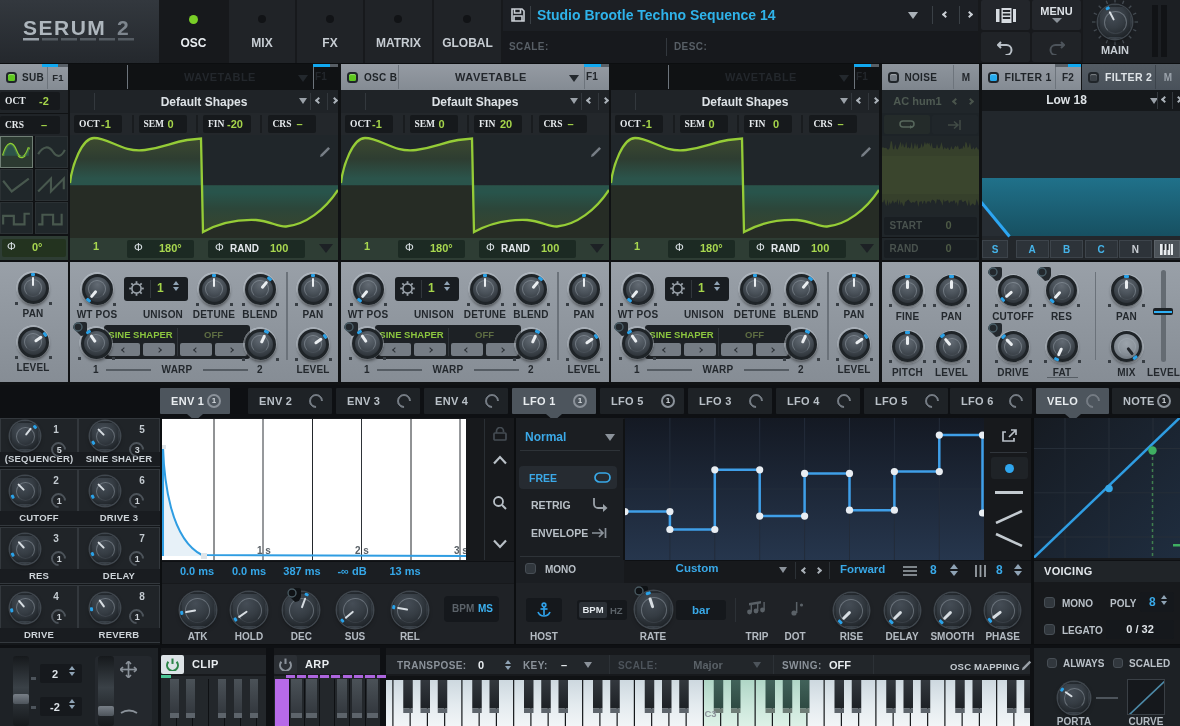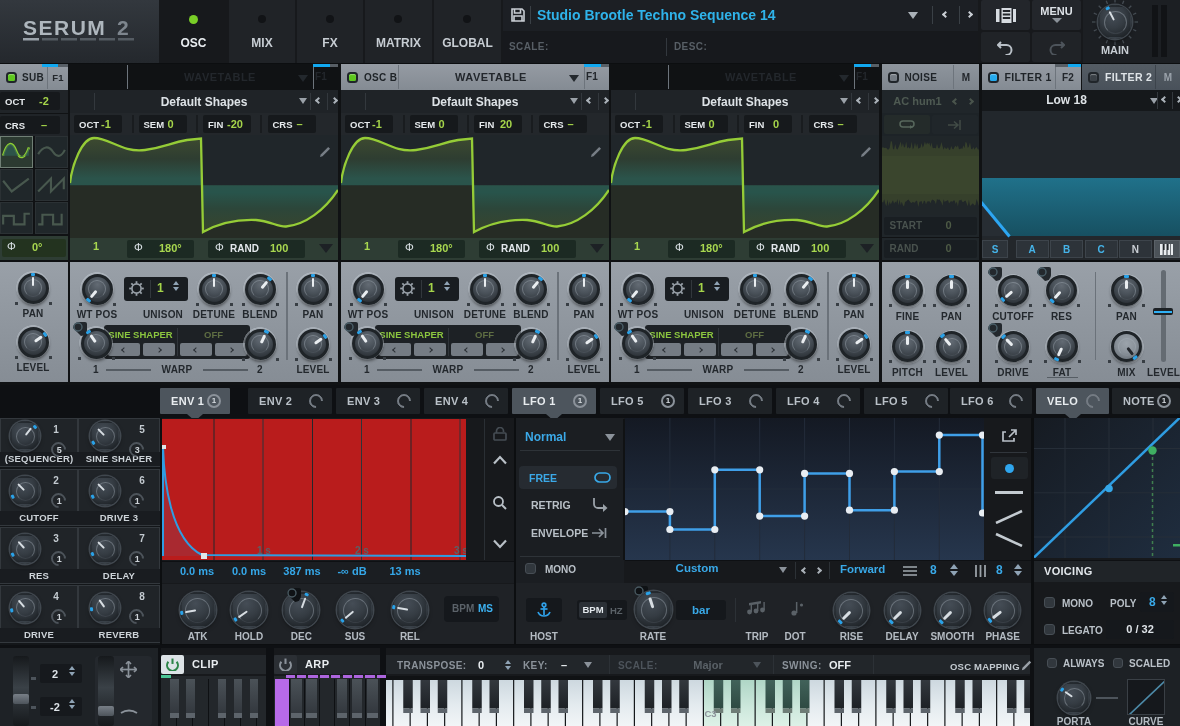--- a/index.html
+++ b/index.html
@@ -34,21 +34,21 @@
 .led.off { background:#747b83; }
 .led.blue { background:#24aaee; }
 .oname { font-weight:bold; color:#1e2327; font-size:10px; margin-left:6px; letter-spacing:.3px; }
 .ftag { position:absolute; top:64px; height:3px; background:#11a8f0; }
 .ftag2 { position:absolute; top:64px; height:3px; background:#585f66; }
 .carr { display:block; width:0; height:0; border-left:5px solid transparent; border-right:5px solid transparent; border-top:7px solid #23282d; }
 .row2 { position:absolute; height:23px; background:#1f2327; display:flex; align-items:center; justify-content:center; }
 .defsh { color:#dde2e6; font-weight:bold; font-size:12px; }
 .octrow { position:absolute; height:22px; background:#23272b; }
 .obox { position:absolute; top:2px; height:18px; background:#16191c; border-radius:2px; }
-.obox .k { position:absolute; left:5px; top:4px; color:#e6eaed; font-weight:bold; font-size:9.5px; }
+.obox .k { position:absolute; left:5px; top:4px; color:#e6eaed; font-weight:bold; font-size:9.5px;font-family:Liberation Serif, serif; }
 .obox .v { position:absolute; right:2px; width:28px; text-align:center; top:3px; color:#a5d44a; font-weight:bold; font-size:11px; }
 .knpanel { position:absolute; background:linear-gradient(#99a0a8,#868d95); border-top:2px solid #0e1012; }
 .klab { position:absolute; font-weight:bold; color:#23282d; font-size:10px; text-align:center; letter-spacing:.2px; }
 .warpbox { position:absolute; background:#1d2125; border-radius:3px; }
 .wbtn { position:absolute; bottom:3px; height:13px; background:#757c84; border-radius:2px; display:flex; align-items:center; justify-content:center; color:#2a2f34; font-size:9px; font-weight:bold; }
 .sep { position:absolute; width:1.5px; background:#6b727a; }
 
 
 .tab { position:absolute; top:388px; height:26px; background:#1e2226; display:flex; align-items:center; border-radius:1px; }
 .tab .tn { color:#b9c0c7; font-weight:bold; font-size:11px; margin-left:11px; letter-spacing:.3px; }
@@ -1021,21 +1021,21 @@
 <div class="mname" style="left:78px;top:628px;width:82px;">REVERB</div>
 <div class="kn dark" style="left:90px;top:592.5px;width:30px;height:30px;--a:-35deg;--b:-95deg;">
       <div class="kf"></div>
       <div class="kp"></div>
       <div class="kt"></div>
     </div>
 <div class="mnum" style="left:136px;top:591px;width:12px;text-align:center;">8</div>
 <div class="mring" style="left:129px;top:609px;transform:rotate(-45deg);"><span style="display:inline-block;transform:rotate(45deg);">1</span></div>
 
 <div class="p" style="left:162px;top:418px;width:352px;height:226px;background:#17191c;"></div>
-<div class="p" style="left:162px;top:419px;width:304px;height:141px;background:#b91c1c;overflow:hidden;">
+<div class="p" style="left:162px;top:419px;width:304px;height:141px;background:#ffffff;overflow:hidden;">
 <svg width="321" height="141" viewBox="0 0 321 141">
 <line x1="101" y1="0" x2="101" y2="141" stroke="#2e3338" stroke-width="1"></line>
 <line x1="199.5" y1="0" x2="199.5" y2="141" stroke="#2e3338" stroke-width="1"></line>
 <line x1="298" y1="0" x2="298" y2="141" stroke="#2e3338" stroke-width="1"></line>
 <line x1="52" y1="0" x2="52" y2="141" stroke="#23272b" stroke-width="1"></line>
 <line x1="150.5" y1="0" x2="150.5" y2="141" stroke="#23272b" stroke-width="1"></line>
 <line x1="249" y1="0" x2="249" y2="141" stroke="#23272b" stroke-width="1"></line>
 <text x="95" y="135" fill="#5a6167" font-size="10" font-weight="bold" font-family="Liberation Sans">1 s</text>
 <text x="193" y="135" fill="#5a6167" font-size="10" font-weight="bold" font-family="Liberation Sans">2 s</text>
 <text x="292" y="135" fill="#5a6167" font-size="10" font-weight="bold" font-family="Liberation Sans">3 s</text>

